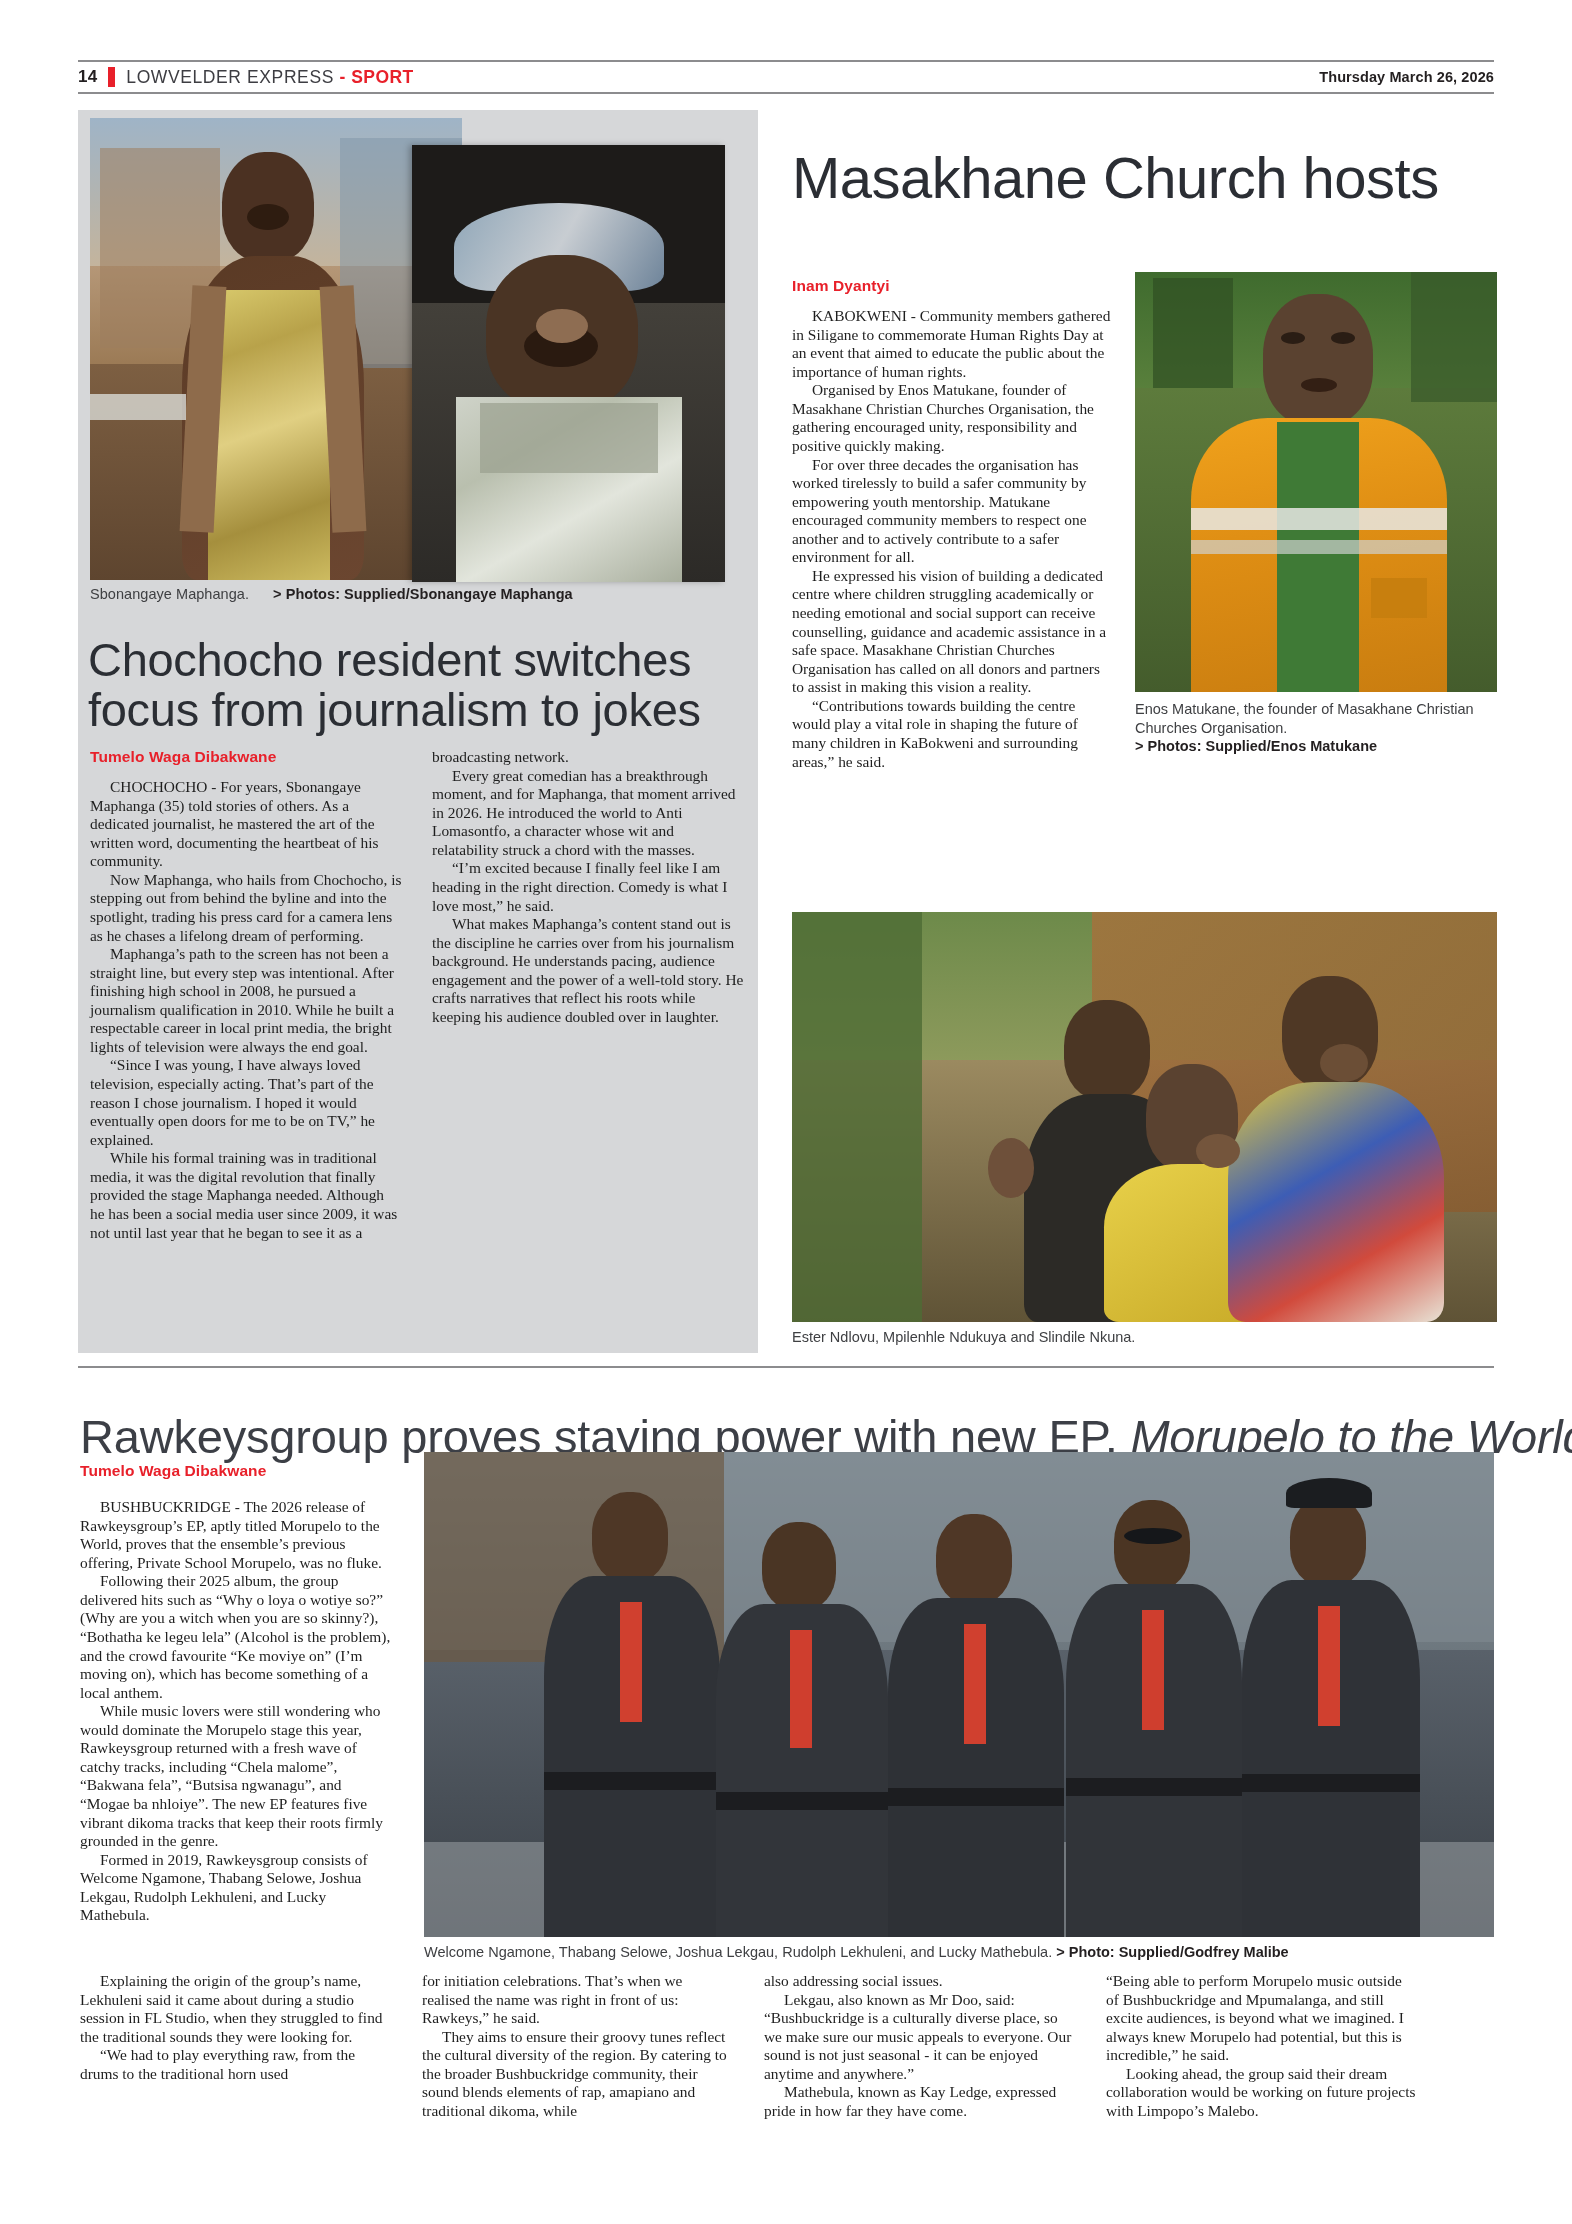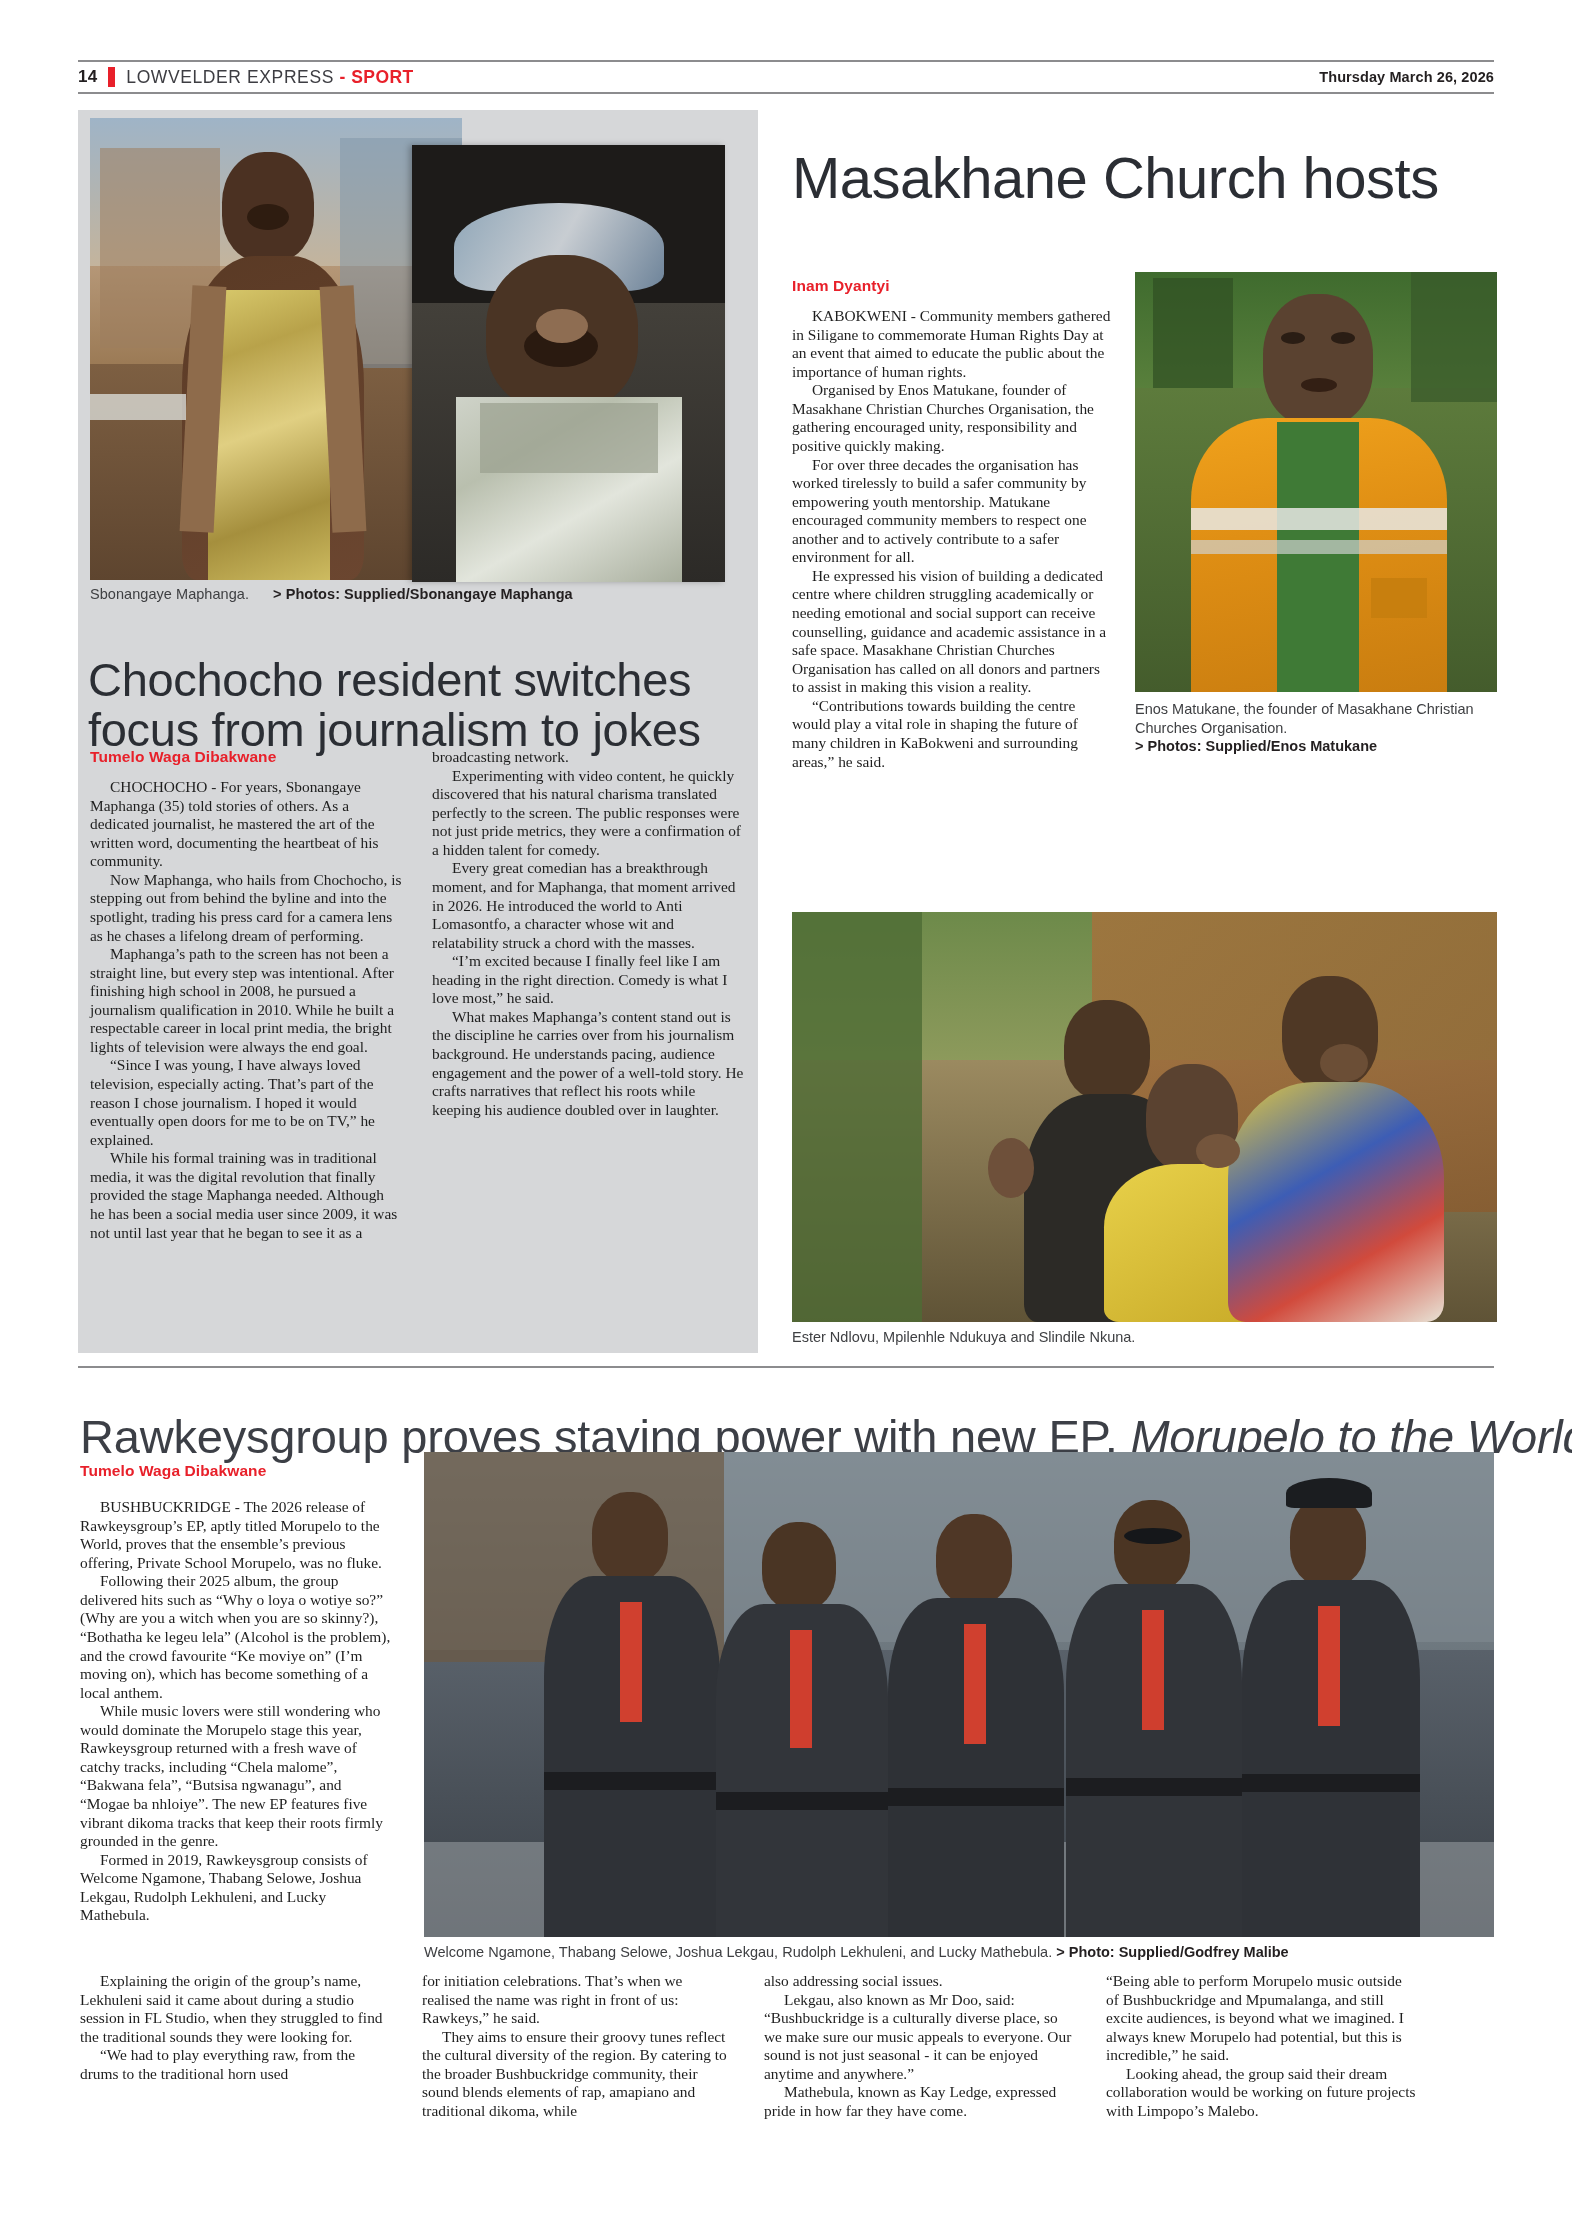--- a/index.html
+++ b/index.html
@@ -46,21 +46,21 @@
     box-shadow:-3px 0 6px rgba(0,0,0,.25);
   }
   .cap-strip {
     position:absolute; left:90px; top:586px; width:655px; height:26px;
     font-size:14.5px; color:#3f4043; letter-spacing:.05px;
   }
   .cap-strip b { color:#231f20;margin-left:20px; }
   .cap-strip .gt { font-weight:700; }
 
   .hl-chocho {
-    position:absolute; left:88px; top:624px; width:660px;
+    position:absolute; left:88px; top:604px; width:660px;
     font-size:47px; line-height:1.06; font-weight:400;
     font-stretch:condensed; color:#2b2e34; letter-spacing:-.3px;
   }
   .hl-chocho span { display:block; }
 
   .byline-red {
     color:#e8202a; font-weight:700; font-size:15.5px; letter-spacing:.1px;
     margin:0 0 12px 0;
   }
 
@@ -213,21 +213,20 @@
         <p>CHOCHOCHO - For years, Sbonangaye Maphanga (35) told stories of others. As a dedicated journalist, he mastered the art of the written word, documenting the heartbeat of his community.</p>
         <p>Now Maphanga, who hails from Chochocho, is stepping out from behind the byline and into the spotlight, trading his press card for a camera lens as he chases a lifelong dream of performing.</p>
         <p>Maphanga’s path to the screen has not been a straight line, but every step was intentional. After finishing high school in 2008, he pursued a journalism qualification in 2010. While he built a respectable career in local print media, the bright lights of television were always the end goal.</p>
         <p>“Since I was young, I have always loved television, especially acting. That’s part of the reason I chose journalism. I hoped it would eventually open doors for me to be on TV,” he explained.</p>
         <p>While his formal training was in traditional media, it was the digital revolution that finally provided the stage Maphanga needed. Although he has been a social media user since 2009, it was not until last year that he began to see it as a</p>
       </div>
     </div>
     <div class="col-c">
       <div class="body-serif">
         <p class="noind">broadcasting network.</p>
-        <p>Experimenting with video content, he quickly discovered that his natural charisma translated perfectly to the screen. The public responses were not just pride metrics, they were a confirmation of a hidden talent for comedy.</p>
         <p>Every great comedian has a breakthrough moment, and for Maphanga, that moment arrived in 2026. He introduced the world to Anti Lomasontfo, a character whose wit and relatability struck a chord with the masses.</p>
         <p>“I’m excited because I finally feel like I am heading in the right direction. Comedy is what I love most,” he said.</p>
         <p>What makes Maphanga’s content stand out is the discipline he carries over from his journalism background. He understands pacing, audience engagement and the power of a well-told story. He crafts narratives that reflect his roots while keeping his audience doubled over in laughter.</p>
       </div>
     </div>
   </div>
 
   <h1 class="hl-masakhane">
     <span>Masakhane Church hosts</span>
   </h1>

